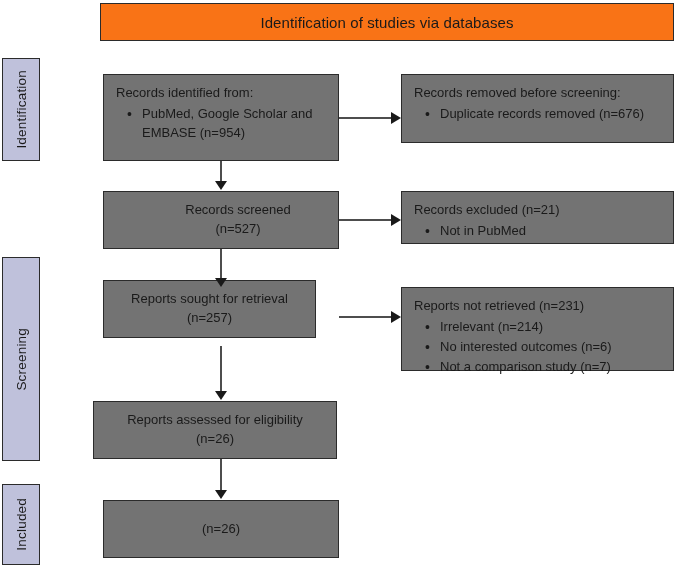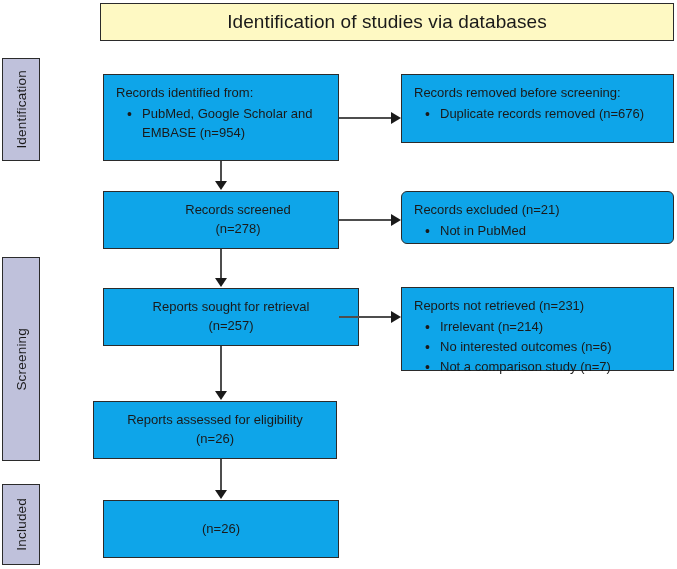--- a/index.html
+++ b/index.html
@@ -16,27 +16,27 @@
     color: #1a1a1a;
   }
 
   
   .banner {
     position: absolute;
     left: 100px;
     top: 3px;
     width: 574px;
     height: 38px;
-    background: #fef9c3;
+    background: #f97316;
     border: 1px solid #2b2b2b;
     box-sizing: border-box;
     display: flex;
     align-items: center;
     justify-content: center;
-    font-size: 19px;
+    font-size: 15px;
     color: #1a1a1a;
     letter-spacing: 0.1px;
   }
 
   
   .stage {
     position: absolute;
     left: 2px;
     width: 38px;
     background: #BFC1DB;
@@ -56,21 +56,21 @@
   }
   #stage-identification { top: 58px;  height: 103px; }
   #stage-screening      { top: 257px; height: 204px; }
   #stage-included       { top: 484px; height: 81px;  }
 
   
   .box {
     position: absolute;
     border: 1px solid #2b2b2b;
     box-sizing: border-box;
-    background: #0ea5e9;
+    background: #737373;
     font-size: 13px;
     line-height: 1.45;
     color: #1a1a1a;
   }
   .box.centered {
     display: flex;
     flex-direction: column;
     align-items: center;
     justify-content: center;
     text-align: center;
@@ -97,27 +97,27 @@
     position: absolute;
     left: -13px;
     top: -0.5px;
     font-size: 14px;
     line-height: 1.45;
   }
 
   
   #box-records-identified { left: 103px; top: 74px;  width: 236px; height: 87px; }
   #box-records-screened   { left: 103px; top: 191px; width: 236px; height: 58px; padding-left: 34px; }
-  #box-reports-sought     { left: 103px; top: 288px; width: 256px; height: 58px; }
+  #box-reports-sought     { left: 103px; top: 280px; width: 213px; height: 58px; }
   #box-reports-assessed   { left: 93px; top: 401px; width: 244px; height: 58px; }
   #box-studies-included   { left: 103px; top: 500px; width: 236px; height: 58px; }
 
   
   #box-records-removed    { left: 401px; top: 74px;  width: 273px; height: 69px; }
-  #box-records-excluded   { left: 401px; top: 191px; width: 273px; height: 53px; border-radius: 6px; }
+  #box-records-excluded   { left: 401px; top: 191px; width: 273px; height: 53px; }
   #box-reports-not-retrieved { left: 401px; top: 287px; width: 273px; height: 84px; }
 
   
   .vline {
     position: absolute;
     width: 2px;
     background: #4d4d4d;
   }
   .hline {
     position: absolute;
@@ -185,21 +185,21 @@
 
 <div class="box padded" id="box-records-removed">
   <span class="lead">Records removed before screening:</span>
   <ul>
     <li>Duplicate records removed (n=676)</li>
   </ul>
 </div>
 
 <div class="box centered" id="box-records-screened">
   <div>Records screened</div>
-  <div>(n=278)</div>
+  <div>(n=527)</div>
 </div>
 
 <div class="box padded" id="box-records-excluded">
   <span class="lead">Records excluded (n=21)</span>
   <ul>
     <li>Not in PubMed</li>
   </ul>
 </div>
 
 <div class="box centered" id="box-reports-sought">

